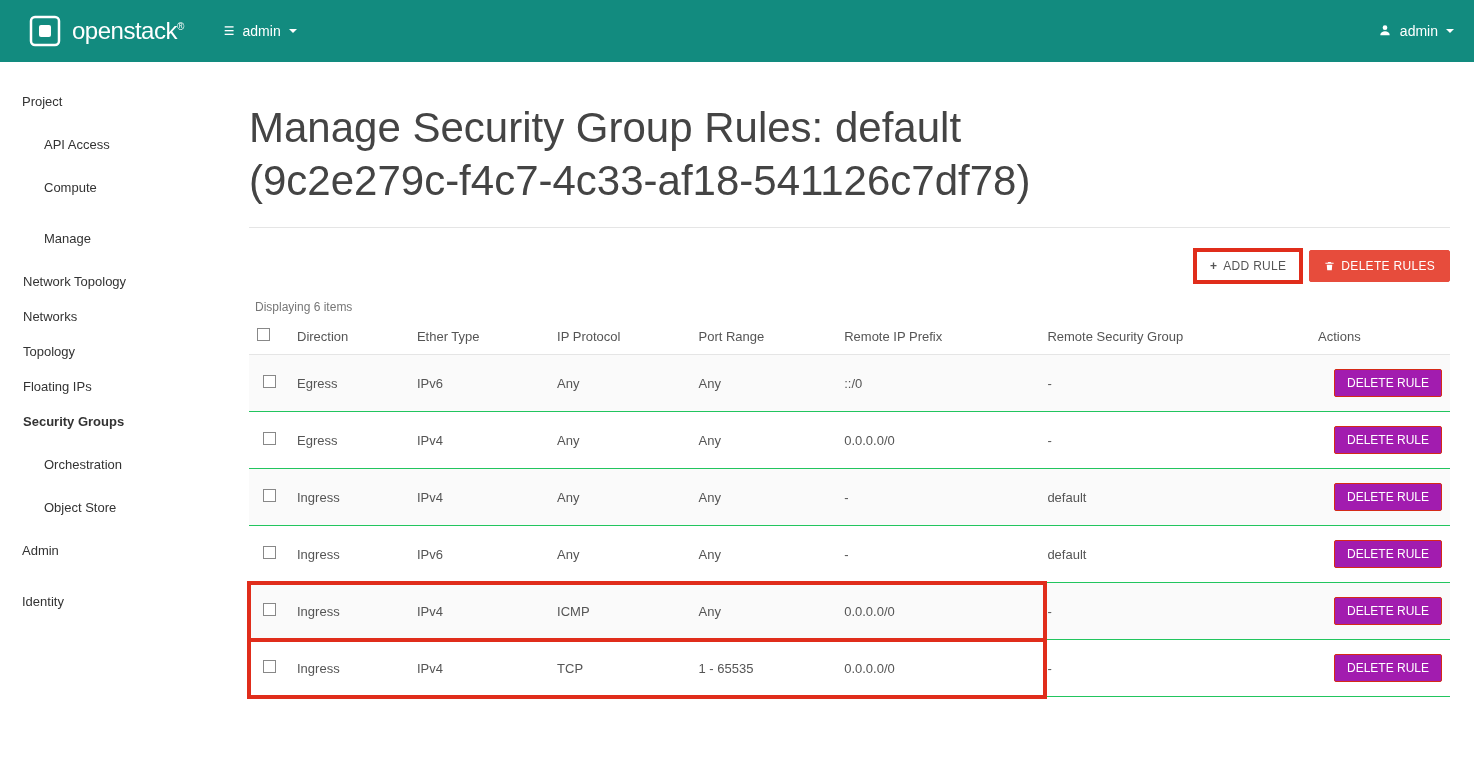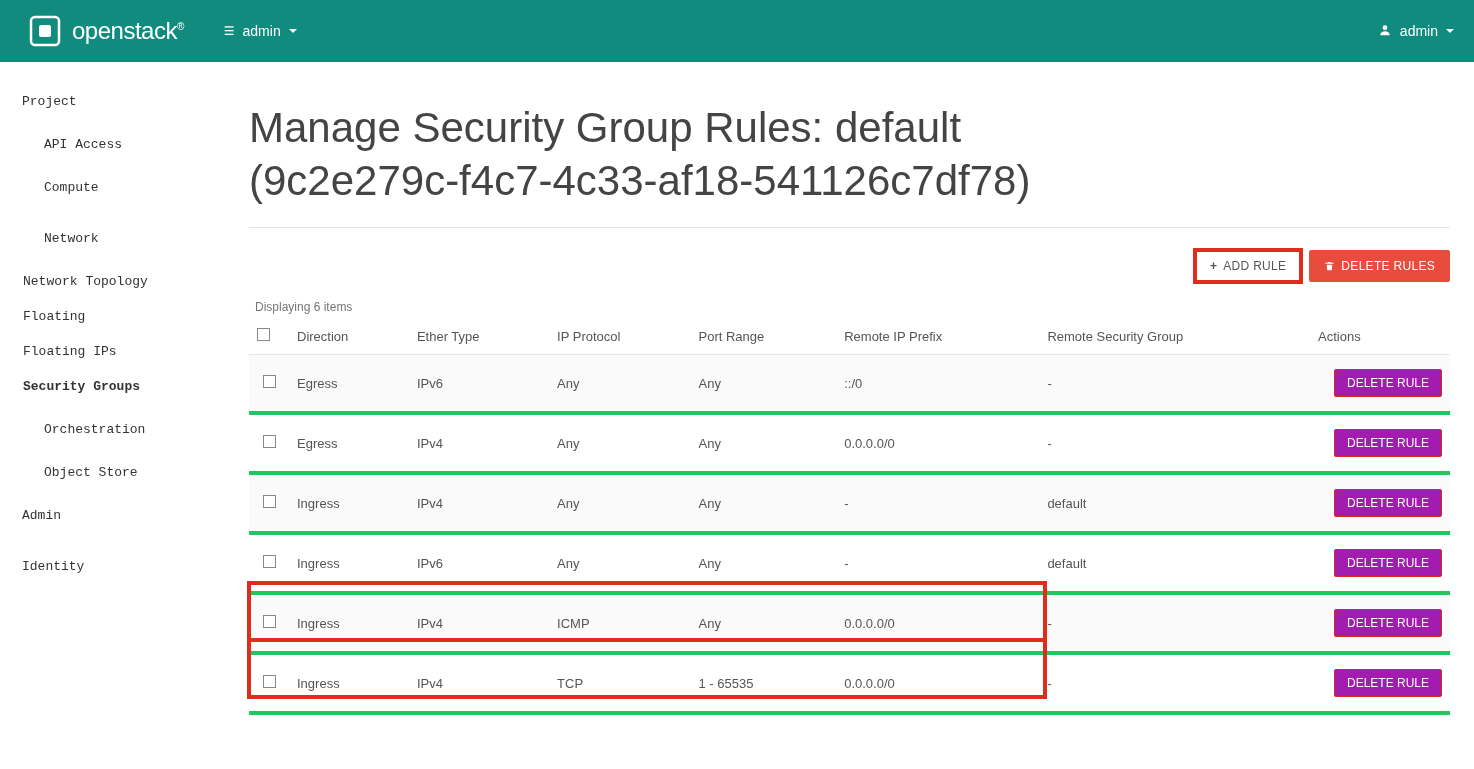--- a/index.html
+++ b/index.html
@@ -10,21 +10,21 @@
   .brand-name { font-size: 24px; font-weight: 400; letter-spacing: -0.5px; }
   .brand-tm { font-size: 10px; vertical-align: super; }
   .top-dropdown { display: flex; align-items: center; gap: 8px; color: #fff; font-size: 14px; margin-left: 40px; cursor: pointer; }
   .top-spacer { flex: 1; }
   .caret { width: 0; height: 0; border-left: 4px solid transparent; border-right: 4px solid transparent; border-top: 4px solid #fff; display: inline-block; }
   .list-icon { font-size: 12px; }
   .user-icon { width: 14px; height: 14px; }
 
   .layout { display: flex; }
   .sidebar { width: 225px; padding: 22px 0 40px 0; }
-  .sidebar a { display: block; padding: 10px 0 10px 22px; color: #333; text-decoration: none; font-size: 13px; cursor: pointer; font-family: Liberation Mono, monospace; }
+  .sidebar a { display: block; padding: 10px 0 10px 22px; color: #333; text-decoration: none; font-size: 13px; cursor: pointer; }
   .sidebar a.level2 { padding-left: 44px; }
   .sidebar a.level3 { padding-left: 23px; }
   .sidebar a.active { font-weight: 700; }
   .sidebar .gap { height: 8px; }
 
   .content { flex: 1; padding: 0 24px 40px 24px; }
   .breadcrumb-placeholder { height: 16px; }
   .page-title { font-size: 42px; font-weight: 400; color: #444; line-height: 1.25; margin: 24px 0 20px 0; max-width: 900px; }
   .hr { border: none; border-top: 1px solid #e5e5e5; margin: 0 0 22px 0; }
 
@@ -36,21 +36,21 @@
   .plus-icon { font-weight: 700; }
   .trash-icon svg { display: block; }
 
   .highlight-red { outline: 4px solid #e02d1b; outline-offset: -2px; }
   .addrule-wrap { display: inline-block; }
 
   .count-label { font-size: 12px; color: #777; margin-bottom: 4px; padding-left: 6px; }
 
   table.rules { width: 100%; border-collapse: collapse; }
   table.rules th { text-align: left; font-size: 13px; font-weight: 400; color: #555; padding: 10px 8px; border-bottom: 1px solid #e5e5e5; }
-  table.rules td { font-size: 13px; color: #555; padding: 14px 8px; border-bottom: 4px solid #22c55e; vertical-align: middle; }
+  table.rules td { font-size: 13px; color: #555; padding: 14px 8px; border-bottom: 1px solid #22c55e; vertical-align: middle; }
   table.rules tr.row-alt { background: #fafafa; }
   .chk { width: 13px; height: 13px; border: 1px solid #888; display: inline-block; background: #fff; cursor: pointer; }
   th.col-chk, td.col-chk { width: 40px; text-align: center; }
   td.col-actions, th.col-actions { text-align: left; width: 140px; }
   td.col-actions { text-align: right; }
 
   .row-highlight-wrap { position: relative; }
   .row-highlight { position: absolute; border: 4px solid #e02d1b; pointer-events: none; }
 </style>
 </head>
@@ -89,24 +89,25 @@
 <div class="layout">
 
   <nav class="sidebar">
     <a>Project</a>
     <div class="gap"></div>
     <a class="level2">API Access</a>
     <div class="gap"></div>
     <a class="level2">Compute</a>
     <div class="gap"></div>
     <div class="gap"></div>
-    <a class="level2">Network</a>
+    <a class="level2">Manage</a>
     <div class="gap"></div>
     <a class="level3">Network Topology</a>
-    <a class="level3">Floating</a>
+    <a class="level3">Networks</a>
+    <a class="level3">Topology</a>
     <a class="level3">Floating IPs</a>
     <a class="level3 active">Security Groups</a>
     <div class="gap"></div>
     <a class="level2">Orchestration</a>
     <div class="gap"></div>
     <a class="level2">Object Store</a>
     <div class="gap"></div>
     <a>Admin</a>
     <div class="gap"></div>
       <div class="gap"></div>

